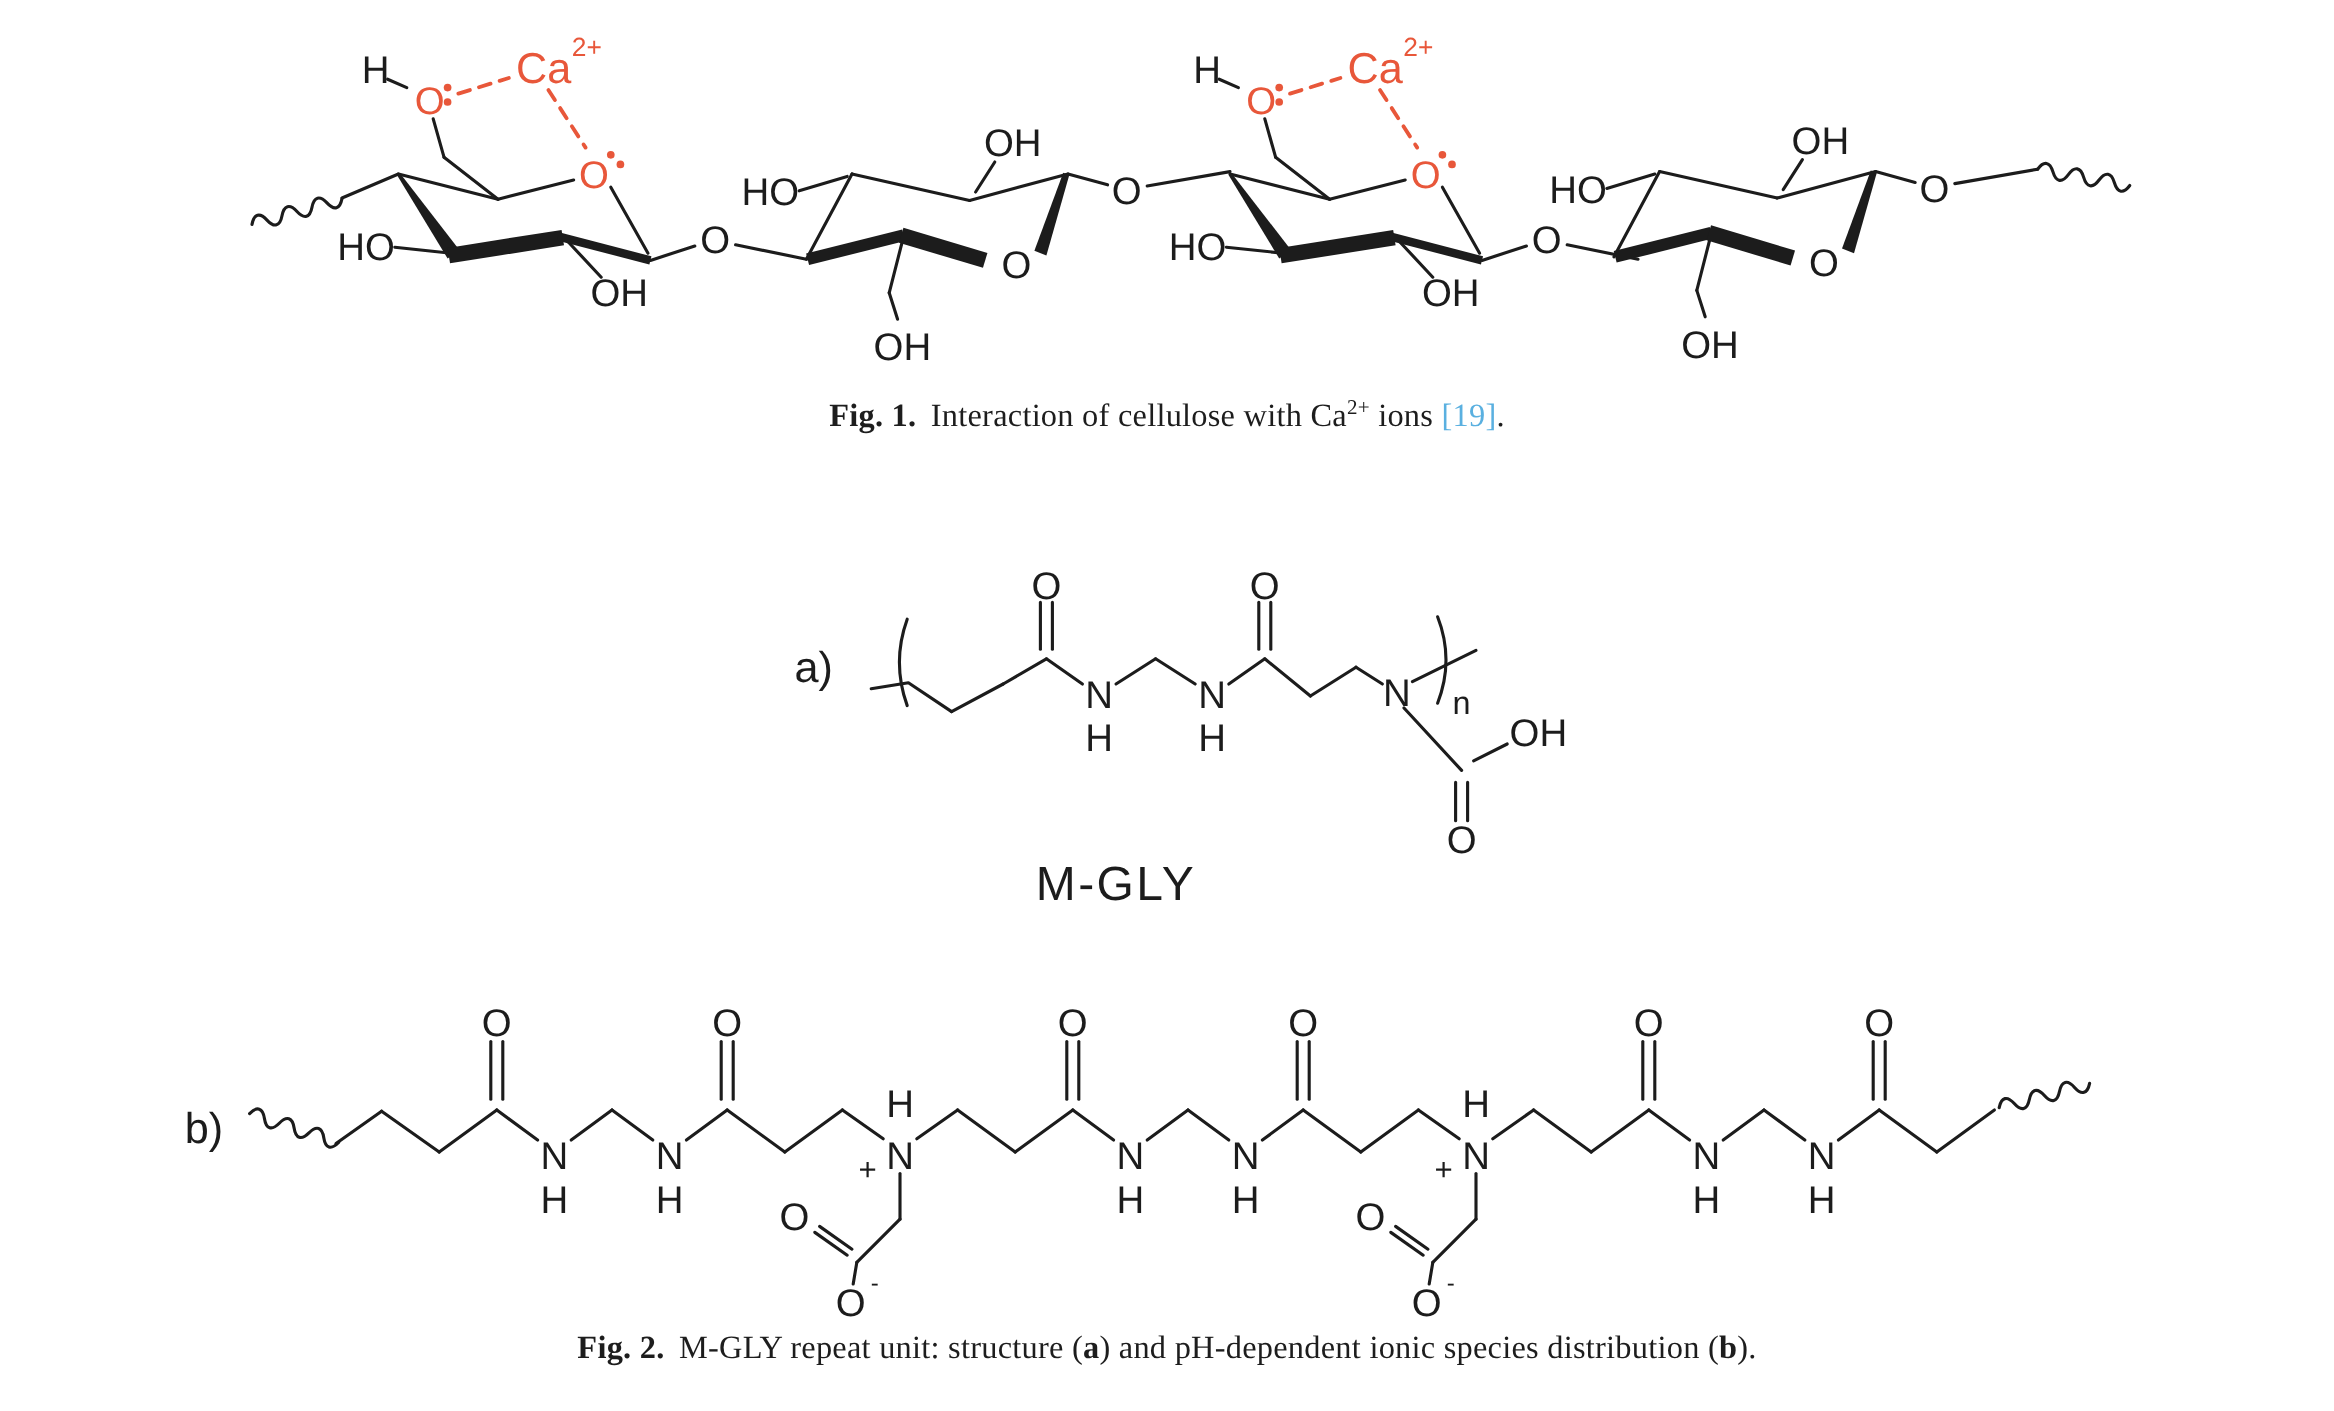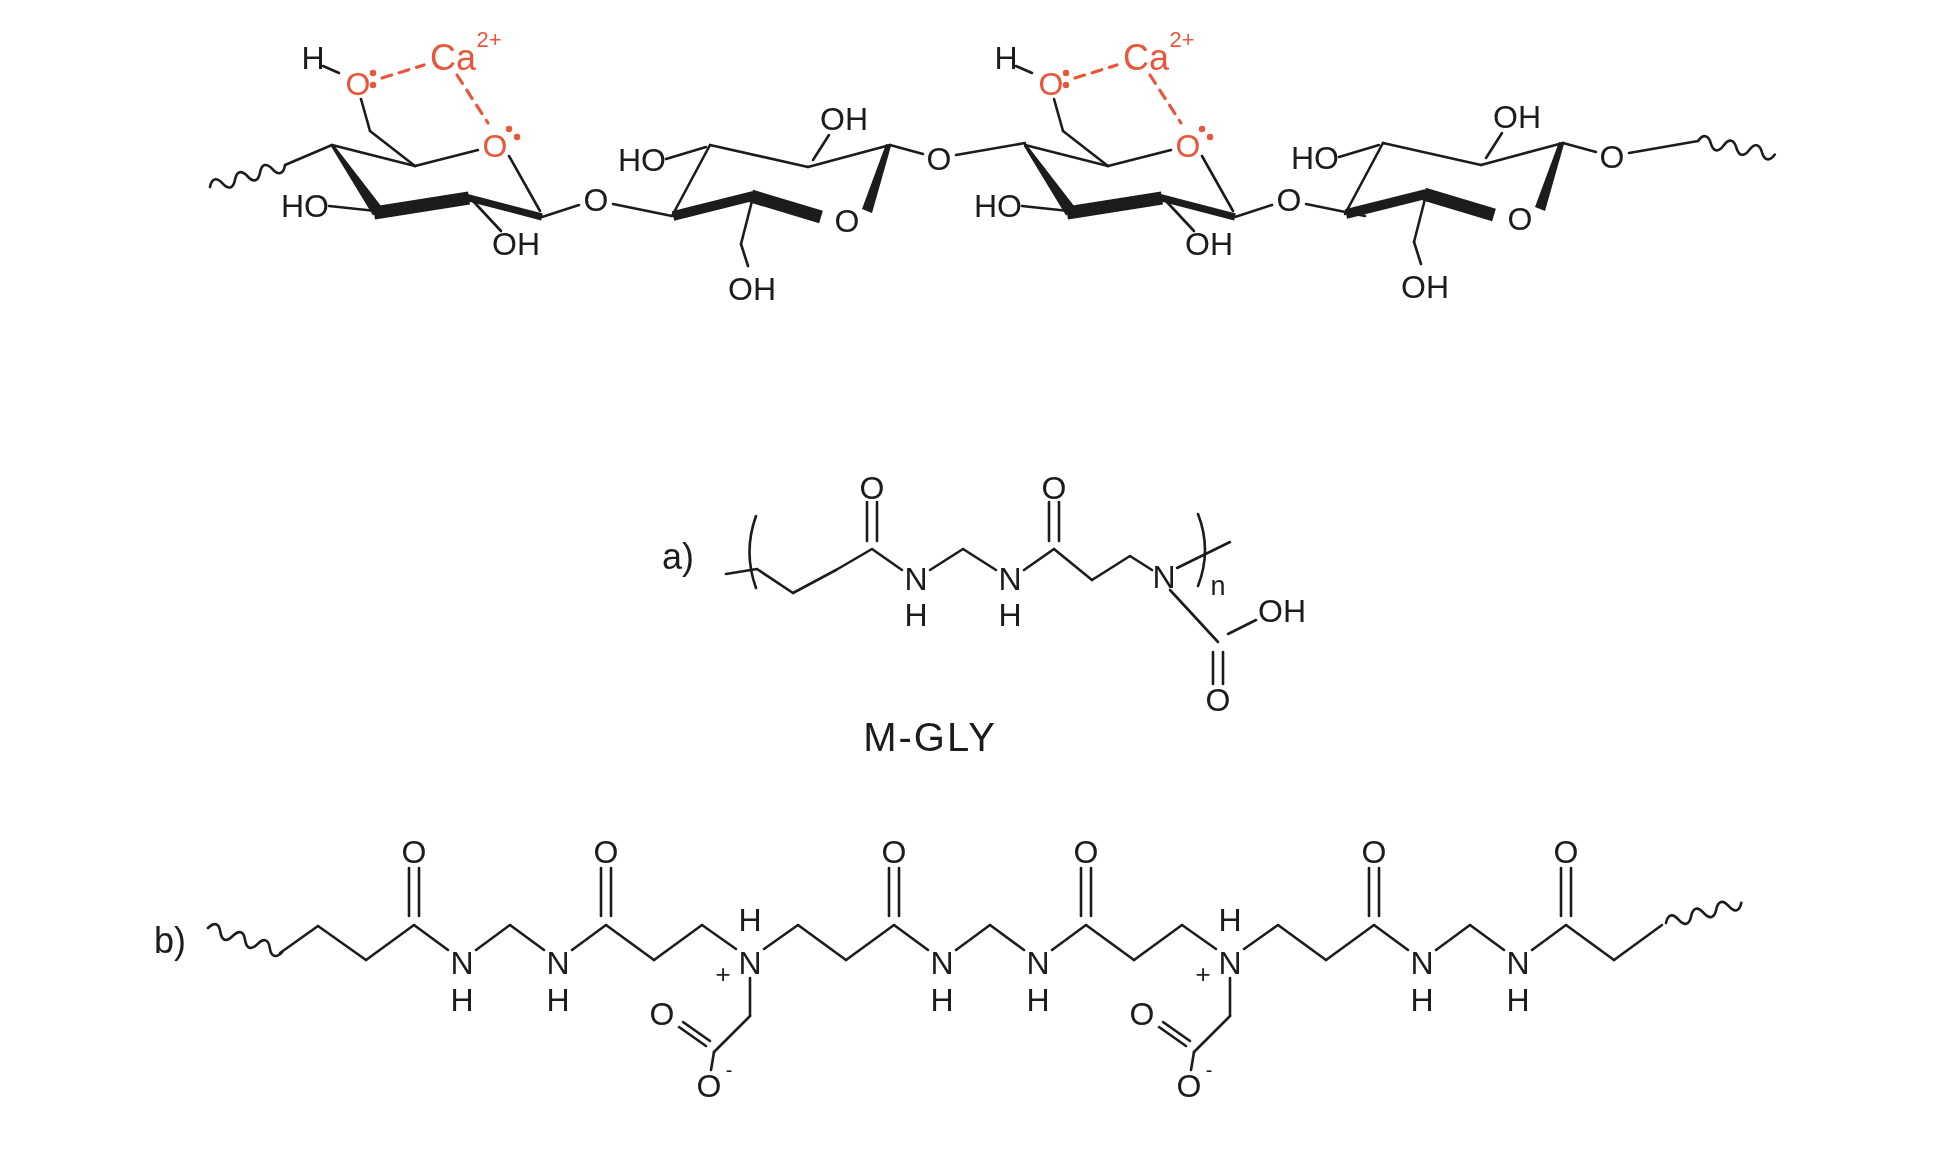--- a/index.html
+++ b/index.html
@@ -222,15 +222,21 @@
     <line class="b" x1="1532" y1="950" x2="1566" y2="925"></line>
     <line class="b" x1="1561" y1="916" x2="1561" y2="868"></line>
     <line class="b" x1="1571" y1="916" x2="1571" y2="868"></line>
     <text class="al" x="1566" y="852">O</text>
     <line class="b" x1="1566" y1="925" x2="1614" y2="960"></line>
     <line class="b" x1="1614" y1="960" x2="1662" y2="925"></line>
     <use href="#wavy" transform="translate(1666,923) rotate(-15)"></use>
   </g>
 </svg>
 
-
-
+<div class="cap" id="cap1">
+  <span class="tag">Fig. 1.</span><span>Interaction of cellulose with Ca</span><span class="sup">2+</span><span> ions </span><span class="ref">[19]</span><span>.</span>
 </div>
 
+<div class="cap" id="cap2">
+  <span class="tag">Fig. 2.</span><span>M-GLY repeat unit: structure (</span><span class="bold">a</span><span>) and pH-dependent ionic species distribution (</span><span class="bold">b</span><span>).</span>
+</div>
+
+</div>
+
 </body></html>

